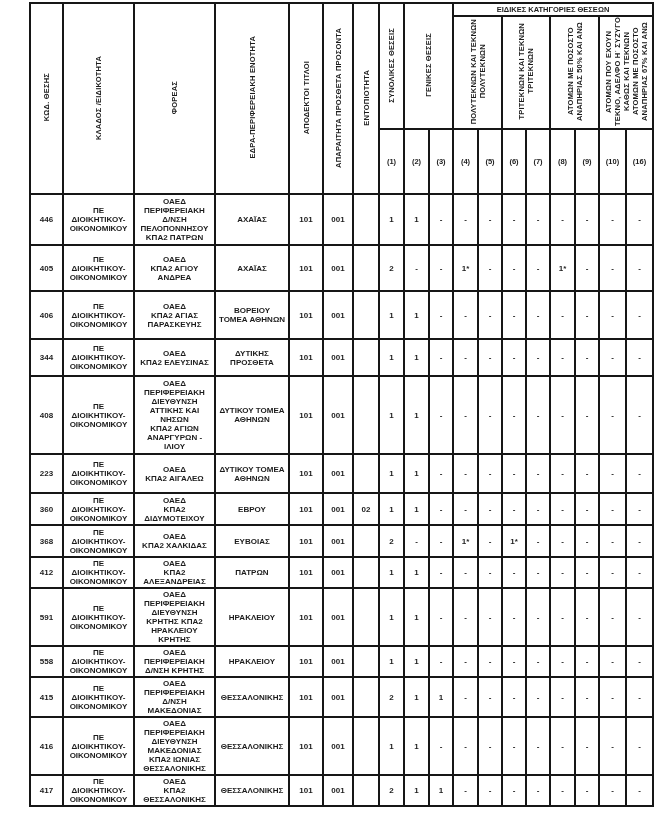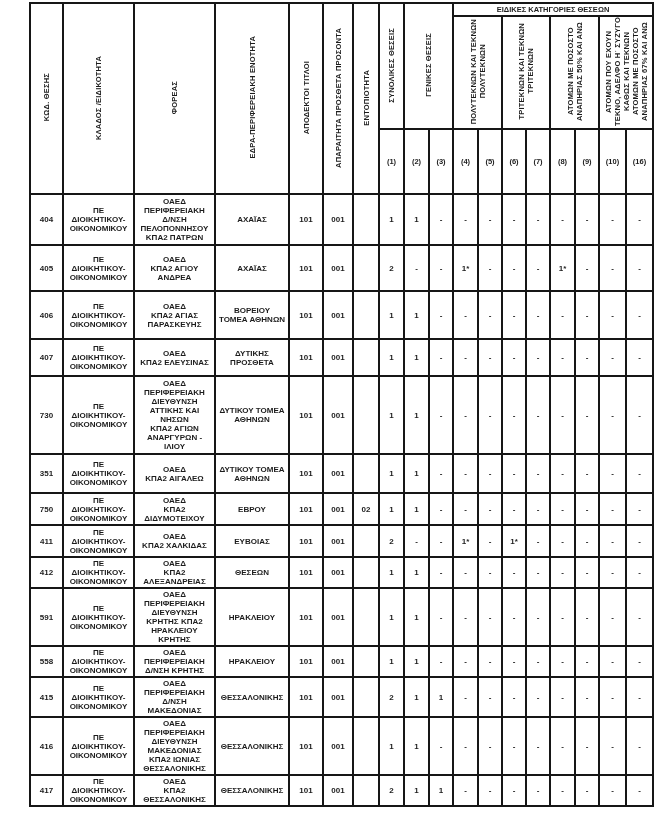--- a/index.html
+++ b/index.html
@@ -115,21 +115,21 @@
         <th>(6)</th>
         <th>(7)</th>
         <th>(8)</th>
         <th>(9)</th>
         <th>(10)</th>
         <th>(16)</th>
       </tr>
     </thead>
     <tbody>
         <tr>
-          <td>404</td>
+          <td>446</td>
           <td>ΠΕ
 ΔΙΟΙΚΗΤΙΚΟΥ-
 ΟΙΚΟΝΟΜΙΚΟΥ</td>
           <td>ΟΑΕΔ
 ΠΕΡΙΦΕΡΕΙΑΚΗ
 Δ/ΝΣΗ
 ΠΕΛΟΠΟΝΝΗΣΟΥ
 ΚΠΑ2 ΠΑΤΡΩΝ</td>
           <td>ΑΧΑΪΑΣ</td>
           <td>101</td>
@@ -190,21 +190,21 @@
           <td>-</td>
           <td>-</td>
           <td>-</td>
           <td>-</td>
           <td>-</td>
           <td>-</td>
           <td>-</td>
           <td>-</td>
         </tr>
         <tr>
-          <td>407</td>
+          <td>344</td>
           <td>ΠΕ
 ΔΙΟΙΚΗΤΙΚΟΥ-
 ΟΙΚΟΝΟΜΙΚΟΥ</td>
           <td>ΟΑΕΔ
 ΚΠΑ2 ΕΛΕΥΣΙΝΑΣ</td>
           <td>ΔΥΤΙΚΗΣ
 ΠΡΟΣΘΕΤΑ</td>
           <td>101</td>
           <td>001</td>
           <td></td>
@@ -214,21 +214,21 @@
           <td>-</td>
           <td>-</td>
           <td>-</td>
           <td>-</td>
           <td>-</td>
           <td>-</td>
           <td>-</td>
           <td>-</td>
         </tr>
         <tr>
-          <td>730</td>
+          <td>408</td>
           <td>ΠΕ
 ΔΙΟΙΚΗΤΙΚΟΥ-
 ΟΙΚΟΝΟΜΙΚΟΥ</td>
           <td>ΟΑΕΔ
 ΠΕΡΙΦΕΡΕΙΑΚΗ
 ΔΙΕΥΘΥΝΣΗ
 ΑΤΤΙΚΗΣ ΚΑΙ
 ΝΗΣΩΝ
 ΚΠΑ2 ΑΓΙΩΝ
 ΑΝΑΡΓΥΡΩΝ -
@@ -244,21 +244,21 @@
           <td>-</td>
           <td>-</td>
           <td>-</td>
           <td>-</td>
           <td>-</td>
           <td>-</td>
           <td>-</td>
           <td>-</td>
         </tr>
         <tr>
-          <td>351</td>
+          <td>223</td>
           <td>ΠΕ
 ΔΙΟΙΚΗΤΙΚΟΥ-
 ΟΙΚΟΝΟΜΙΚΟΥ</td>
           <td>ΟΑΕΔ
 ΚΠΑ2 ΑΙΓΑΛΕΩ</td>
           <td>ΔΥΤΙΚΟΥ ΤΟΜΕΑ
 ΑΘΗΝΩΝ</td>
           <td>101</td>
           <td>001</td>
           <td></td>
@@ -268,21 +268,21 @@
           <td>-</td>
           <td>-</td>
           <td>-</td>
           <td>-</td>
           <td>-</td>
           <td>-</td>
           <td>-</td>
           <td>-</td>
         </tr>
         <tr>
-          <td>750</td>
+          <td>360</td>
           <td>ΠΕ
 ΔΙΟΙΚΗΤΙΚΟΥ-
 ΟΙΚΟΝΟΜΙΚΟΥ</td>
           <td>ΟΑΕΔ
 ΚΠΑ2
 ΔΙΔΥΜΟΤΕΙΧΟΥ</td>
           <td>ΕΒΡΟΥ</td>
           <td>101</td>
           <td>001</td>
           <td>02</td>
@@ -292,21 +292,21 @@
           <td>-</td>
           <td>-</td>
           <td>-</td>
           <td>-</td>
           <td>-</td>
           <td>-</td>
           <td>-</td>
           <td>-</td>
         </tr>
         <tr>
-          <td>411</td>
+          <td>368</td>
           <td>ΠΕ
 ΔΙΟΙΚΗΤΙΚΟΥ-
 ΟΙΚΟΝΟΜΙΚΟΥ</td>
           <td>ΟΑΕΔ
 ΚΠΑ2 ΧΑΛΚΙΔΑΣ</td>
           <td>ΕΥΒΟΙΑΣ</td>
           <td>101</td>
           <td>001</td>
           <td></td>
           <td>2</td>
@@ -322,21 +322,21 @@
           <td>-</td>
         </tr>
         <tr>
           <td>412</td>
           <td>ΠΕ
 ΔΙΟΙΚΗΤΙΚΟΥ-
 ΟΙΚΟΝΟΜΙΚΟΥ</td>
           <td>ΟΑΕΔ
 ΚΠΑ2
 ΑΛΕΞΑΝΔΡΕΙΑΣ</td>
-          <td>ΘΕΣΕΩΝ</td>
+          <td>ΠΑΤΡΩΝ</td>
           <td>101</td>
           <td>001</td>
           <td></td>
           <td>1</td>
           <td>1</td>
           <td>-</td>
           <td>-</td>
           <td>-</td>
           <td>-</td>
           <td>-</td>

